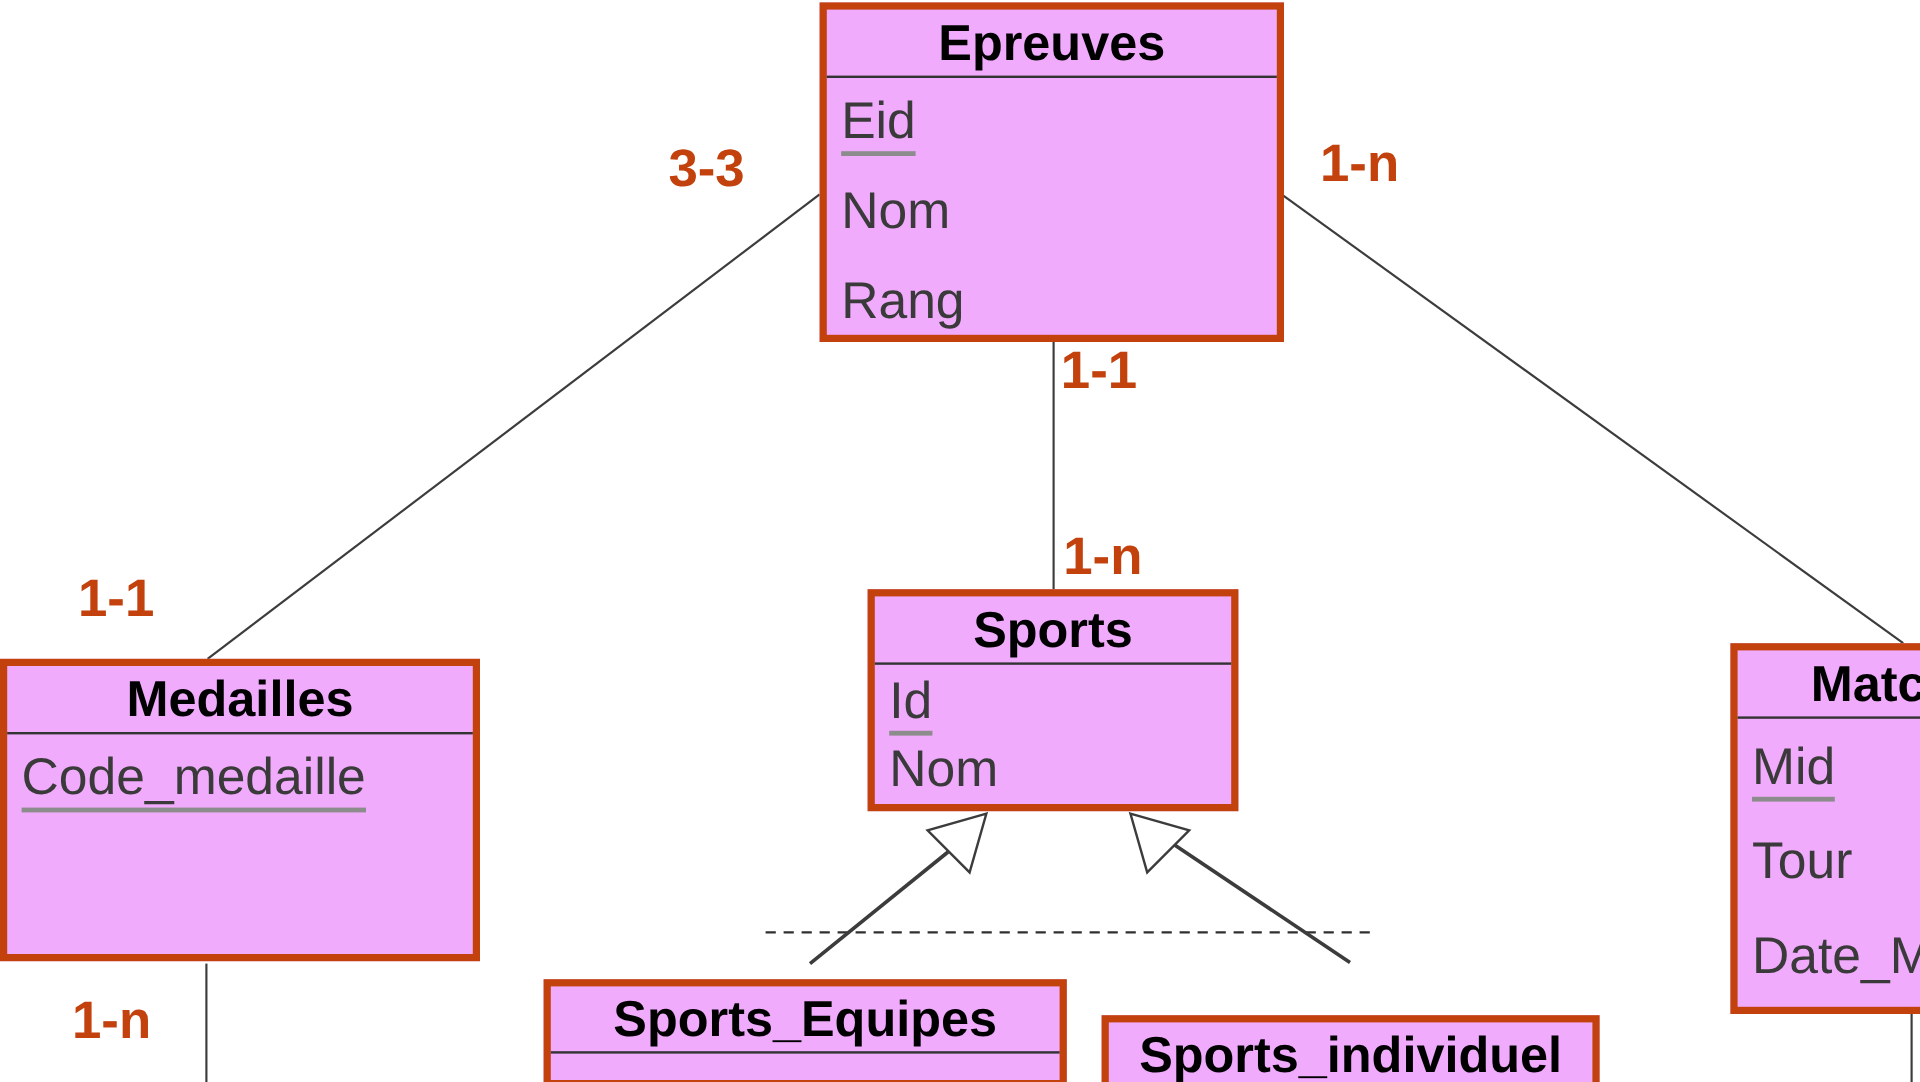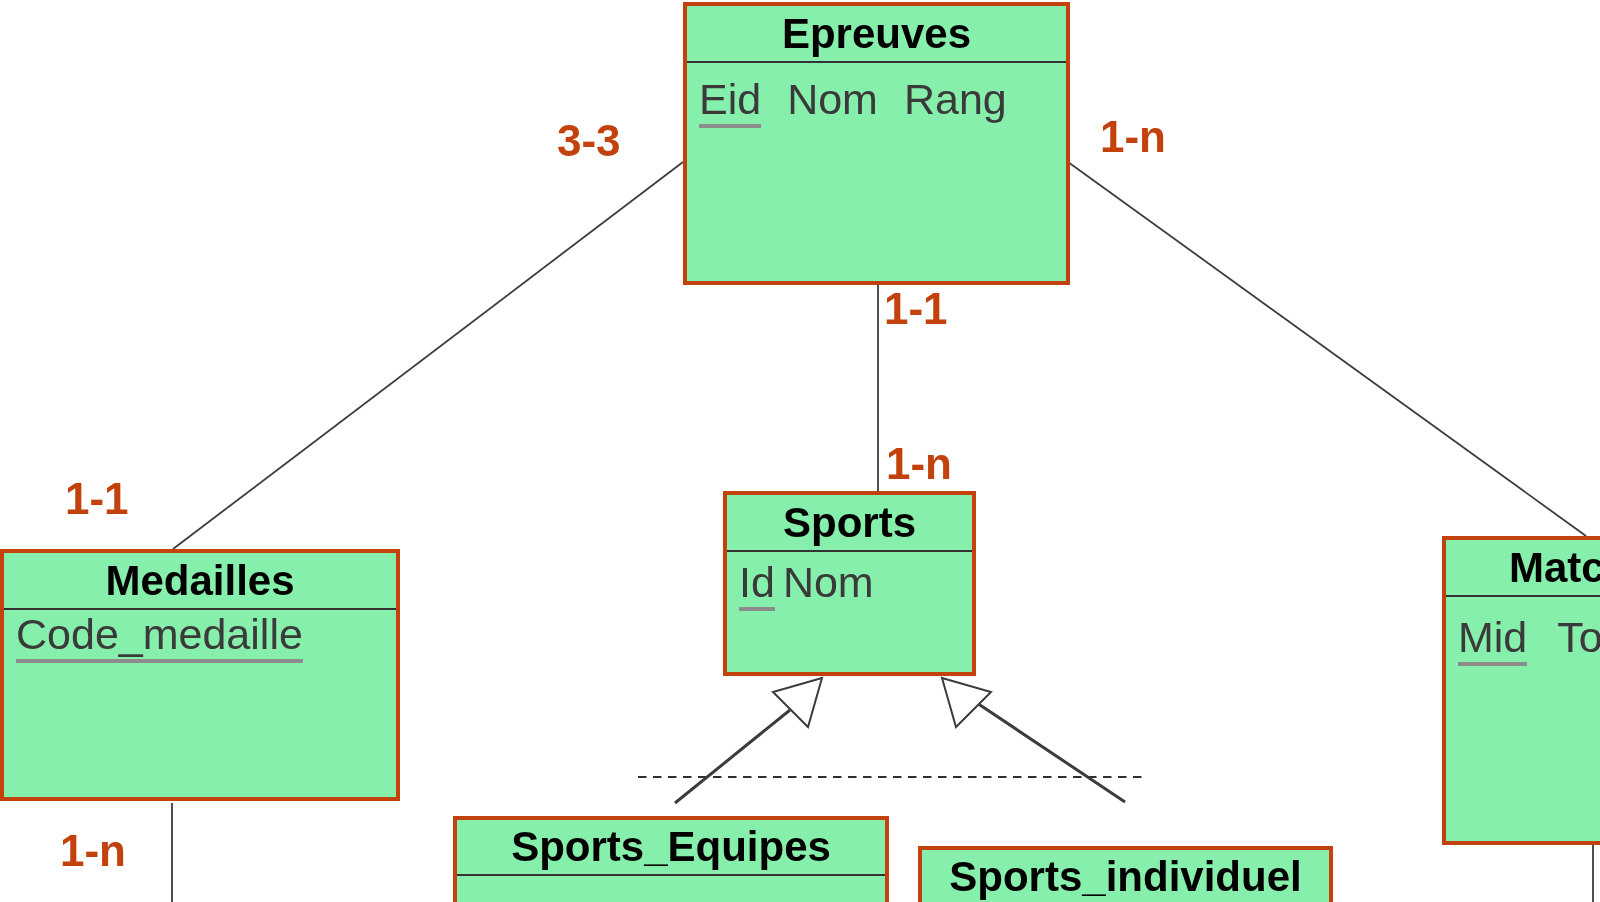--- a/index.html
+++ b/index.html
@@ -17,64 +17,64 @@
     height: 902px;
   }
   #wires {
     position: absolute;
     left: 0; top: 0;
     z-index: 1;
   }
   .entity {
     position: absolute;
     box-sizing: border-box;
-    background: #86efac;
-    border: 4px solid #c2410c;
+    background: #f0abfc;
+    border: 6px solid #c2410c;
     z-index: 2;
   }
   .entity-title {
     box-sizing: border-box;
     height: 57px;
     border-bottom: 2px solid #333333;
     font-weight: bold;
     font-size: 42px;
     line-height: 55px;
     text-align: center;
     color: #000000;
     white-space: nowrap;
     overflow: visible;
   }
   .entity-fields {
     display: flex;
-    flex-direction: row;
+    flex-direction: column;
     padding-left: 12px;
   }
   .field {
     font-size: 43px;
     line-height: 49px;
     color: #3a3a3a;
     white-space: nowrap;
   }
   .pk {
     border-bottom: 4px solid #8c8c8c;
     padding-bottom: 1px;
   }
   
   #e-epreuves          { left: 683px;  top: 2px;   width: 387px; height: 283px; }
   #e-medailles         { left: 0px;    top: 549px; width: 400px; height: 252px; }
-  #e-sports            { left: 723px;  top: 491px; width: 253px; height: 185px; }
+  #e-sports            { left: 723px;  top: 491px; width: 309px; height: 185px; }
   #e-sports-equipes    { left: 453px;  top: 816px; width: 436px; height: 90px;  }
   #e-sports-individuel { left: 918px;  top: 802px; width: 415px; height: 87px; margin-top: 44px;  }
   #e-matches           { left: 1442px; top: 536px; width: 302px; height: 309px; }
   #e-sports-equipes .entity-title,
   #e-sports-individuel .entity-title { height: 56px; line-height: 54px; }
 
   
   #e-epreuves  .entity-fields { padding-top: 12px; gap: 26px; }
-  #e-medailles .entity-fields { gap: 51px; }
+  #e-medailles .entity-fields { padding-top: 12px; gap: 51px; }
   #e-sports    .entity-fields { padding-top: 6px; gap: 8px;  }
   #e-matches   .entity-fields { padding-top: 16px; gap: 30px; }
 
   .card-label {
     position: absolute;
     z-index: 3;
     font-weight: bold;
     font-size: 44px;
     line-height: 44px;
     color: #c2410c;

